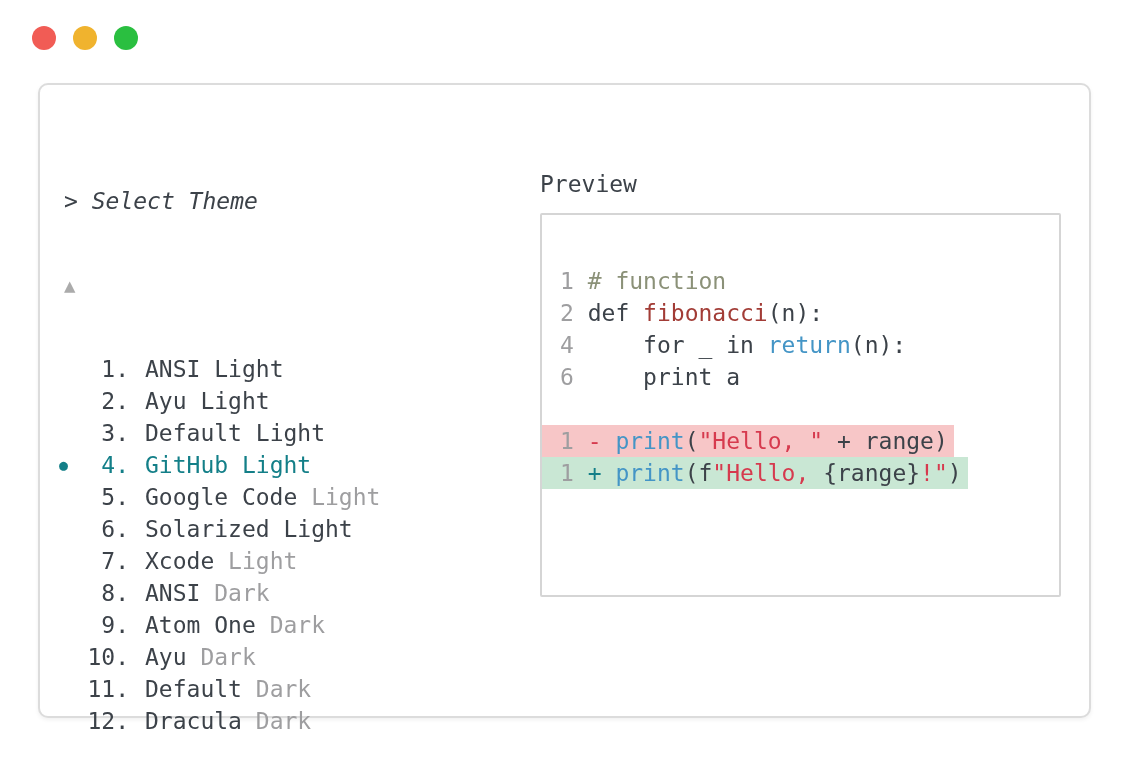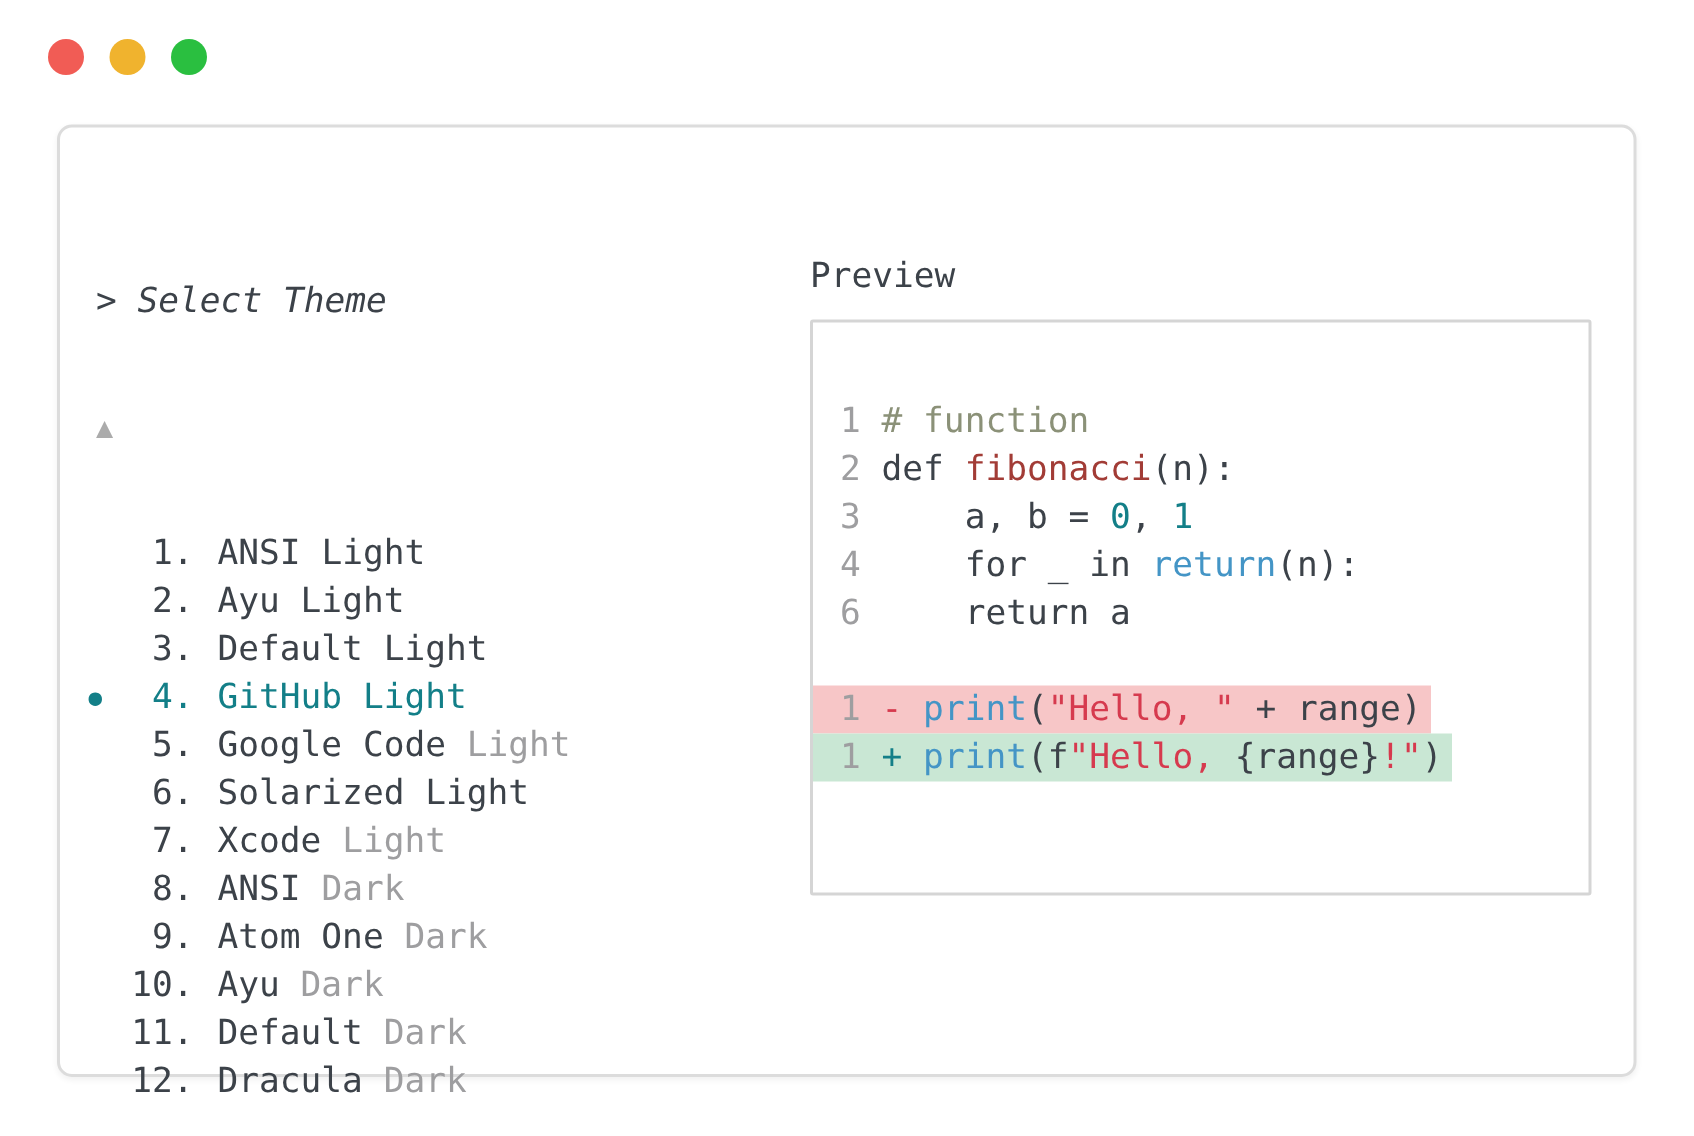--- a/index.html
+++ b/index.html
@@ -72,22 +72,21 @@
     
     
     
   </div>
 
   <div class="right-col">
     <div class="preview-title">Preview</div>
     <div class="preview-box" id="preview-code">
         <div class="code-line"><span class=""><span class="tok gray">1 </span><span class="tok comment"># function</span></span></div>
         <div class="code-line"><span class=""><span class="tok gray">2 </span><span class="tok dark">def </span><span class="tok brick">fibonacci</span><span class="tok dark">(n):</span></span></div>
-        <div class="code-line"><span class=""><span class="tok gray">3 </span><span class="tok dark">    a, b = </span><span class="tok teal">0</span><span class="tok dark">, </span><span class="tok teal">1</span></span></div>
         <div class="code-line"><span class=""><span class="tok gray">4 </span><span class="tok dark">    for _ in </span><span class="tok blue">return</span><span class="tok dark">(n):</span></span></div>
-        <div class="code-line"><span class=""><span class="tok gray">6 </span><span class="tok dark">    return a</span></span></div>
+        <div class="code-line"><span class=""><span class="tok gray">6 </span><span class="tok dark">    print a</span></span></div>
         <div class="code-line">&nbsp;</div>
         <div class="code-line diff"><span class="hl removed"><span class="tok gray">1 </span><span class="tok crimson">- </span><span class="tok blue">print</span><span class="tok dark">(</span><span class="tok crimson">"Hello, "</span><span class="tok dark"> + range)</span></span></div>
         <div class="code-line diff"><span class="hl added"><span class="tok gray">1 </span><span class="tok teal">+ </span><span class="tok blue">print</span><span class="tok dark">(f</span><span class="tok crimson">"Hello, </span><span class="tok dark">{range}</span><span class="tok crimson">!"</span><span class="tok dark">)</span></span></div>
       </div>
   </div>
 
 </div>
 
 </body></html>

